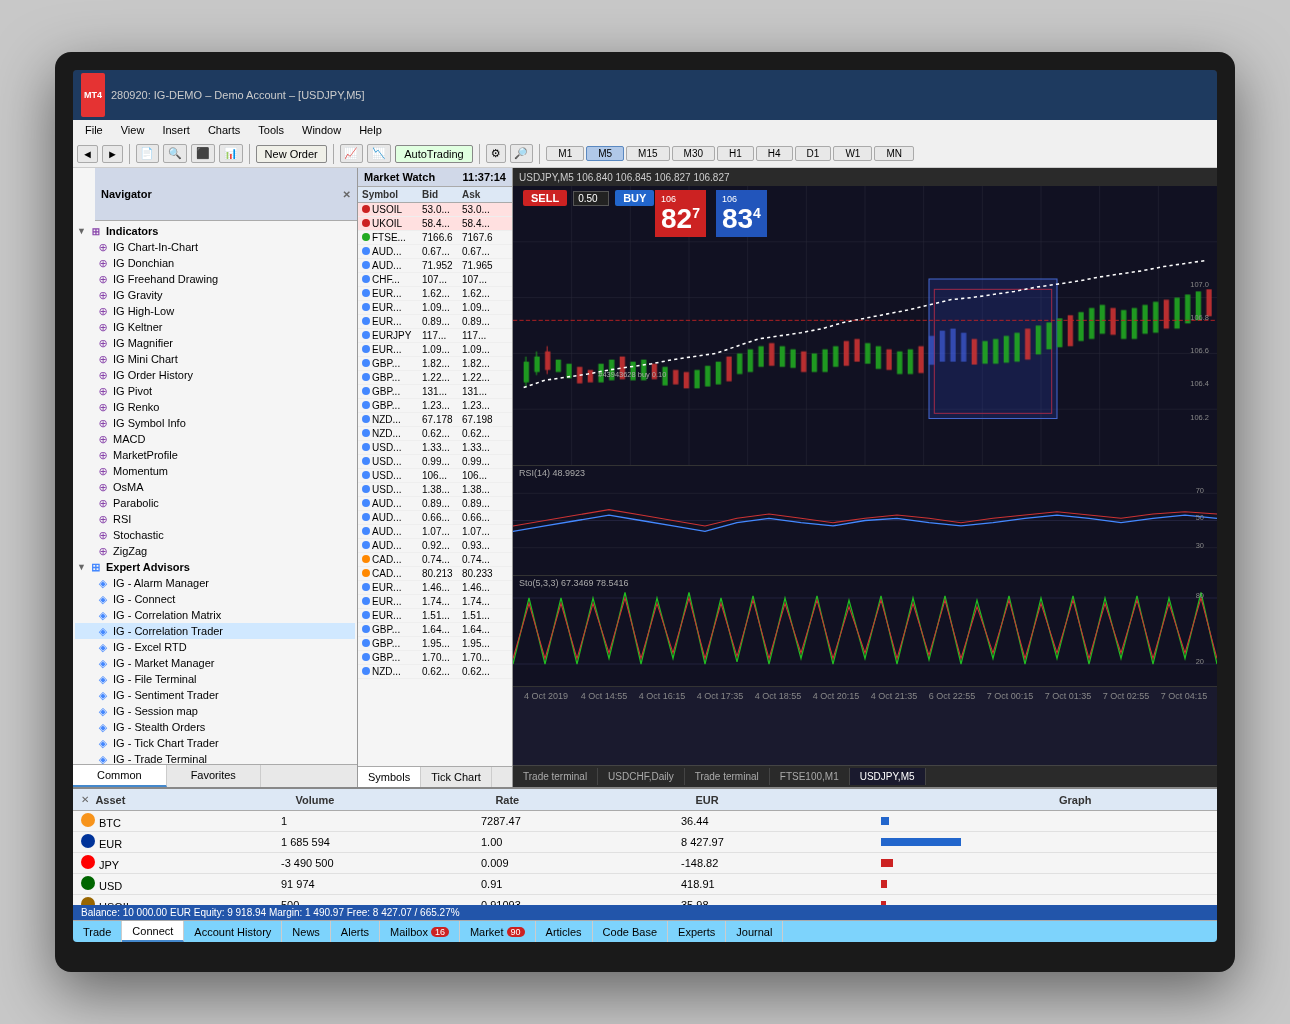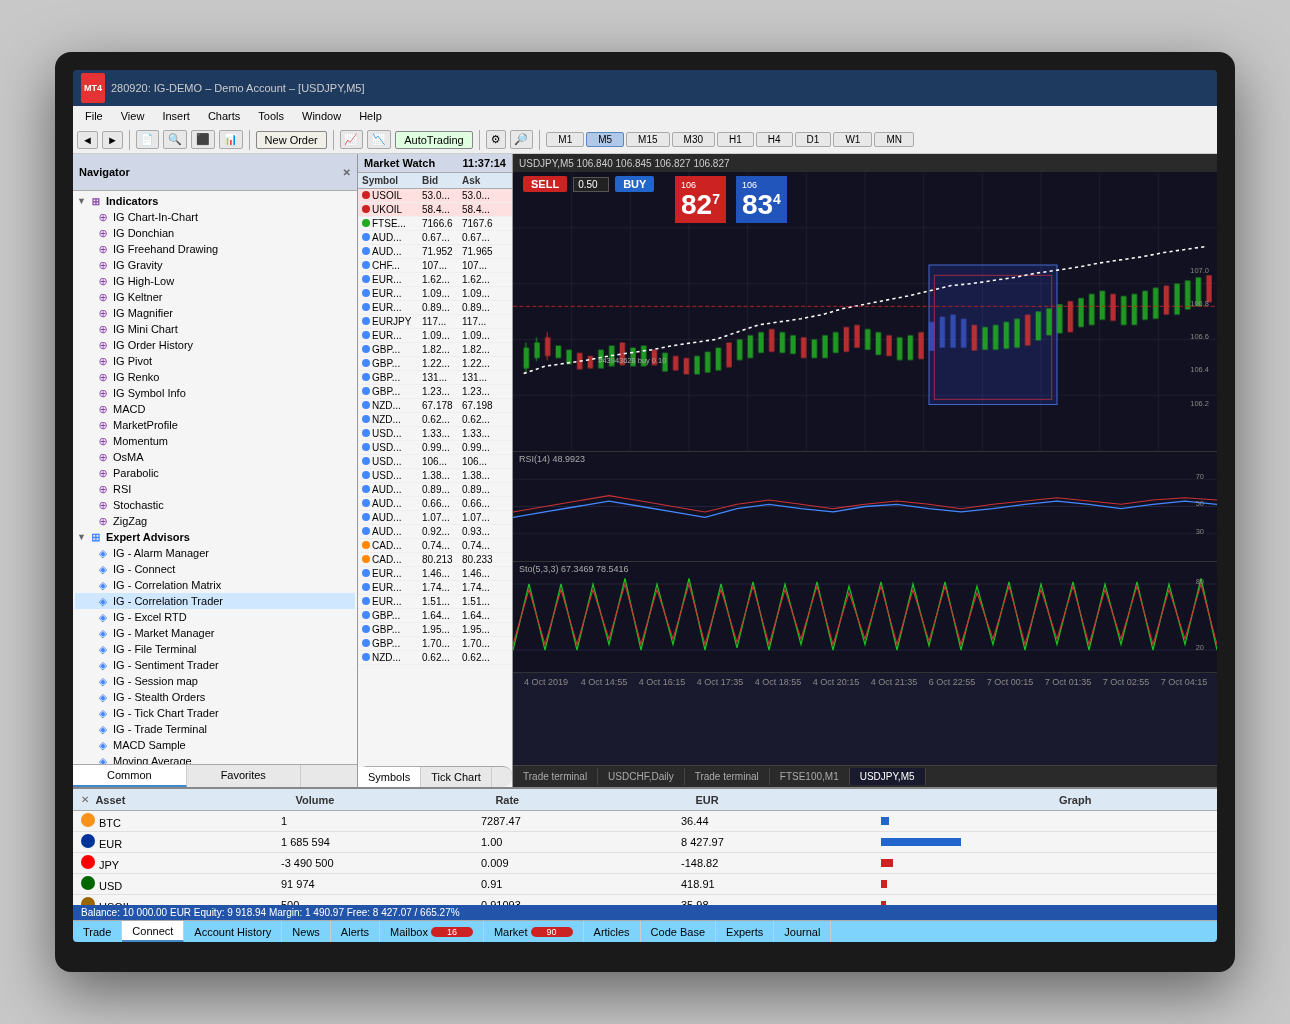--- a/index.html
+++ b/index.html
@@ -42,21 +42,21 @@
       align-items: center;
       gap: 6px;
       min-height: 22px;
       flex-shrink: 0;
     }
     .title-bar-logo {
       background: #e53333;
       color: #fff;
       font-weight: bold;
       font-size: 9px;
-      padding: 10px 3px;
+      padding: 17px 3px;
       border-radius: 2px;
     }
     .title-bar-text {
       color: #ccc;
       font-size: 11px;
     }
     
     .menu-bar {
       background: #f0f0f0;
       display: flex;
@@ -125,27 +125,28 @@
     .navigator {
       width: 285px;
       background: #f5f5f5;
       border-right: 1px solid #999;
       display: flex;
       flex-direction: column;
       flex-shrink: 0;
     }
     .panel-header {
       background: #d0d8e8;
-      padding: 12px 6px;
+      padding: 20px 6px;
       font-size: 11px;
       font-weight: bold;
       border-bottom: 1px solid #aaa;
       display: flex;
       justify-content: space-between;
       align-items: center;
+      margin-left: 22px;
     }
     .panel-close { cursor: pointer; font-size: 10px; color: #666; }
     .nav-tree {
       flex: 1;
       overflow-y: auto;
       padding: 2px;
     }
     .nav-tree::-webkit-scrollbar { width: 8px; }
     .nav-tree::-webkit-scrollbar-track { background: #e8e8e8; }
     .nav-tree::-webkit-scrollbar-thumb { background: #aaa; border-radius: 4px; }
@@ -160,21 +161,21 @@
     .tree-icon { width: 16px; height: 14px; margin-right: 2px; display: inline-flex; align-items: center; justify-content: center; }
     .tree-arrow { font-size: 9px; color: #666; margin-right: 2px; }
     .indicator-icon { color: #8844aa; font-size: 10px; }
     
     .nav-tabs {
       display: flex;
       border-top: 1px solid #aaa;
       background: #e8e8e8;
     }
     .nav-tab {
-      padding: 4px 34px;
+      padding: 4px 24px;
       font-size: 11px;
       cursor: pointer;
       border-right: 1px solid #ccc;
     }
     .nav-tab.active { background: #fff; border-bottom: 2px solid #4488cc; }
     
     .market-watch {
       width: 155px;
       background: #f5f5f5;
       border-right: 1px solid #999;
@@ -217,21 +218,20 @@
     .mw-dot.orange { background: #ff8800; }
     .mw-dot.green { background: #22aa22; }
     .mw-dot.blue { background: #4488ff; }
     .mw-dot.red { background: #cc2222; }
     .mw-row-usoil { background: #ffe0e0; }
     .mw-row-ukoil { background: #ffe0e0; }
     .mw-tabs {
       display: flex;
       border-top: 1px solid #aaa;
       background: #e8e8e8;
-      border-radius: 9px;
     }
     .mw-tab {
       padding: 4px 10px;
       font-size: 11px;
       cursor: pointer;
       border-right: 1px solid #ccc;
     }
     .mw-tab.active { background: #fff; }
     
     .chart-area {
@@ -382,21 +382,21 @@
       cursor: pointer;
       border-right: 1px solid #ccc;
       display: flex;
       align-items: center;
     }
     .bottom-tab.active { background: #fff; border-bottom: 2px solid #4488cc; }
     .badge {
       background: #cc2222;
       color: #fff;
       border-radius: 8px;
-      padding: 0 16px;
+      padding: 0 4px;
       font-size: 9px;
       margin-left: 3px;
       text-align: right;
     }
     .balance-bar {
       background: #2255aa;
       color: #fff;
       font-size: 10px;
       padding: 2px 8px;
       flex-shrink: 0;
@@ -823,21 +823,21 @@
         <div style="flex:1; display:flex; flex-direction:column; position:relative; overflow:hidden;">
 
           <div class="price-buttons">
             <button class="sell-btn">SELL</button>
             <div style="display:flex;align-items:flex-start;gap:3px;">
               <input class="spread-input" value="0.50" style="width: 36px;">
             </div>
             <button class="buy-btn">BUY</button>
           </div>
 
-          <div style="position:absolute; top:4px; left:132px; display:flex; gap:10px; z-index:10;padding-left:30px;">
+          <div style="position:absolute; top:4px; left:112px; display:flex; gap:10px; z-index:10;padding-left:30px;">
             <div style="display:flex; align-items:flex-start; gap:0;">
               <div style="background:#cc2222; color:#fff; padding:4px 6px; font-size:11px; line-height:1.2;">
                 <div style="font-size:9px;">106</div>
                 <div style="font-size:28px; font-weight:bold; line-height:1;"><span>82</span><sup style="font-size:14px;">7</sup></div>
               </div>
             </div>
             <div style="display:flex; align-items:flex-start; gap:0;">
               <div style="background:#2255bb; color:#fff; padding:4px 6px; font-size:11px; line-height:1.2;">
                 <div style="font-size:9px;">106</div>
                 <div style="font-size:28px; font-weight:bold; line-height:1;"><span>83</span><sup style="font-size:14px;">4</sup></div>

